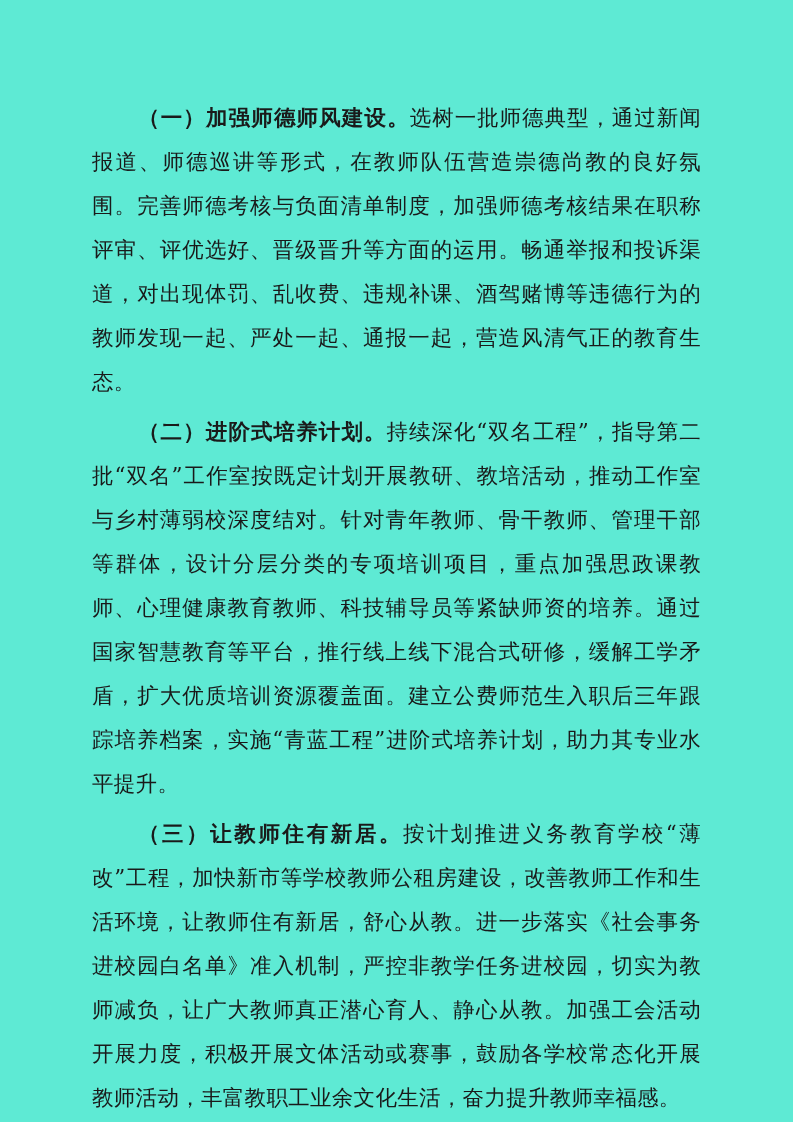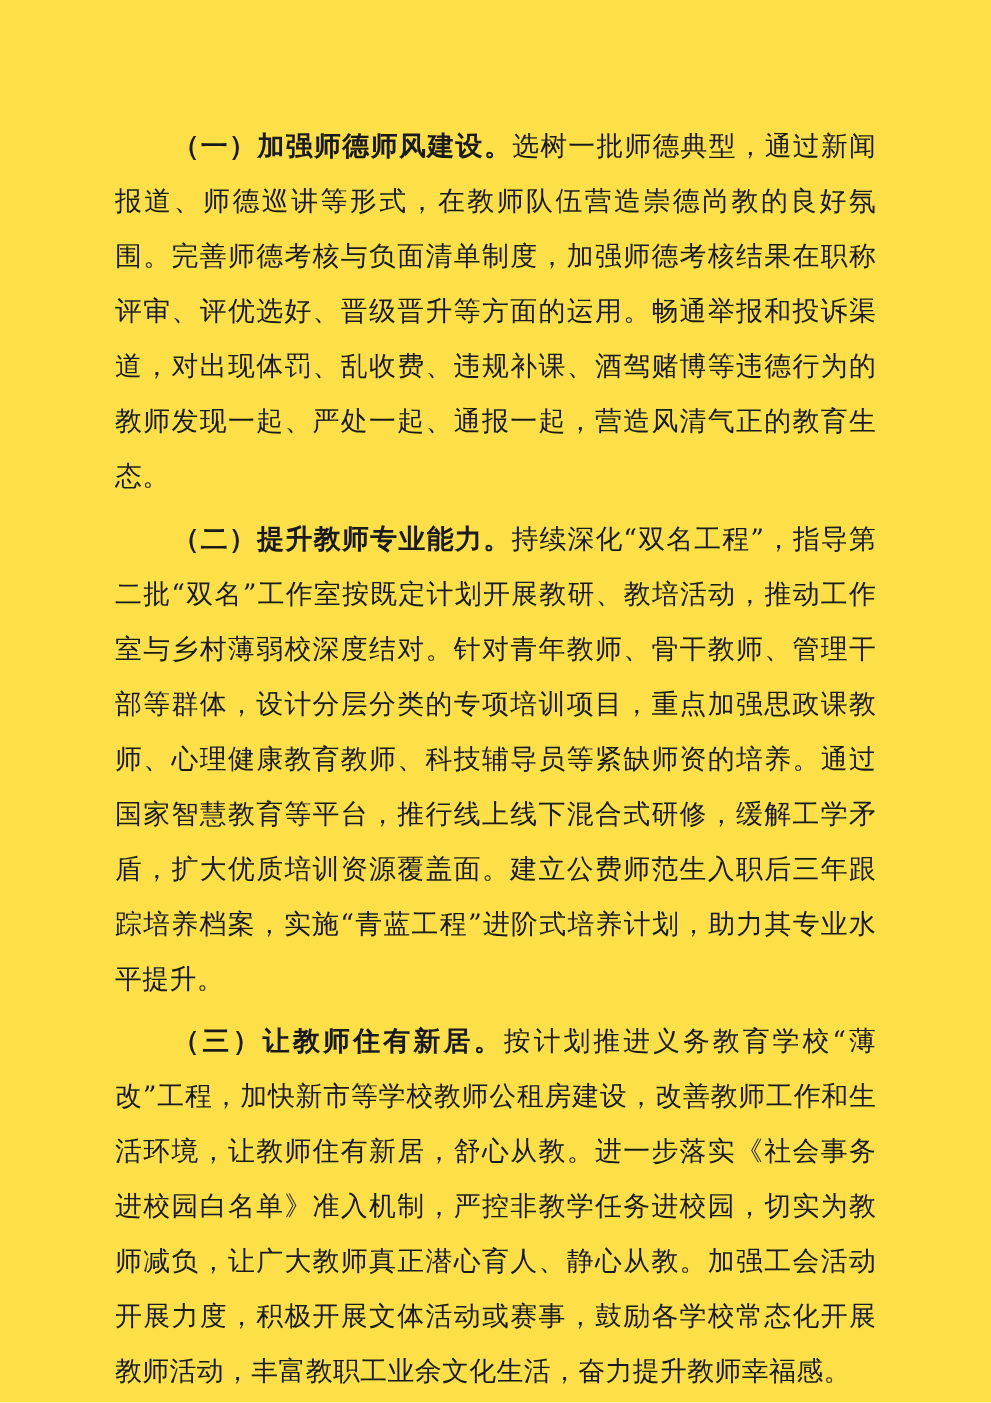--- a/index.html
+++ b/index.html
@@ -11,21 +11,21 @@
     width: 793px;
     height: 1122px;
     font-family: "DejaVu Serif", "Liberation Serif", serif;
     color: #1a1a1a;
     overflow: hidden;
   }
   .page {
     position: relative;
     width: 793px;
     height: 1122px;
-    background: #fde047;
+    background: #5eead4;
     box-sizing: border-box;
     padding: 96px 92px 80px 92px;
   }
   .doc-body {
     font-size: 21.5px;
     line-height: 44px;
     letter-spacing: 0.3px;
     text-align: justify;
     text-justify: inter-ideograph;
   }
@@ -49,21 +49,21 @@
 <body>
 
 <div class="page">
   <div class="doc-body">
 
     <p class="para">
       <span class="heading-run">（一）加强师德师风建设。</span><span class="body-run">选树一批师德典型，通过新闻报道、师德巡讲等形式，在教师队伍营造崇德尚教的良好氛围。完善师德考核与负面清单制度，加强师德考核结果在职称评审、评优选好、晋级晋升等方面的运用。畅通举报和投诉渠道，对出现体罚、乱收费、违规补课、酒驾赌博等违德行为的教师发现一起、严处一起、通报一起，营造风清气正的教育生态。</span>
     </p>
 
     <p class="para">
-      <span class="heading-run">（二）提升教师专业能力。</span><span class="body-run">持续深化“双名工程”，指导第二批“双名”工作室按既定计划开展教研、教培活动，推动工作室与乡村薄弱校深度结对。针对青年教师、骨干教师、管理干部等群体，设计分层分类的专项培训项目，重点加强思政课教师、心理健康教育教师、科技辅导员等紧缺师资的培养。通过国家智慧教育等平台，推行线上线下混合式研修，缓解工学矛盾，扩大优质培训资源覆盖面。建立公费师范生入职后三年跟踪培养档案，实施“青蓝工程”进阶式培养计划，助力其专业水平提升。</span>
+      <span class="heading-run">（二）进阶式培养计划。</span><span class="body-run">持续深化“双名工程”，指导第二批“双名”工作室按既定计划开展教研、教培活动，推动工作室与乡村薄弱校深度结对。针对青年教师、骨干教师、管理干部等群体，设计分层分类的专项培训项目，重点加强思政课教师、心理健康教育教师、科技辅导员等紧缺师资的培养。通过国家智慧教育等平台，推行线上线下混合式研修，缓解工学矛盾，扩大优质培训资源覆盖面。建立公费师范生入职后三年跟踪培养档案，实施“青蓝工程”进阶式培养计划，助力其专业水平提升。</span>
     </p>
 
     <p class="para">
       <span class="heading-run">（三）让教师住有新居。</span><span class="body-run">按计划推进义务教育学校“薄改”工程，加快新市等学校教师公租房建设，改善教师工作和生活环境，让教师住有新居，舒心从教。进一步落实《社会事务进校园白名单》准入机制，严控非教学任务进校园，切实为教师减负，让广大教师真正潜心育人、静心从教。加强工会活动开展力度，积极开展文体活动或赛事，鼓励各学校常态化开展教师活动，丰富教职工业余文化生活，奋力提升教师幸福感。</span>
     </p>
 
   </div>
 </div>
 
 </body></html>

